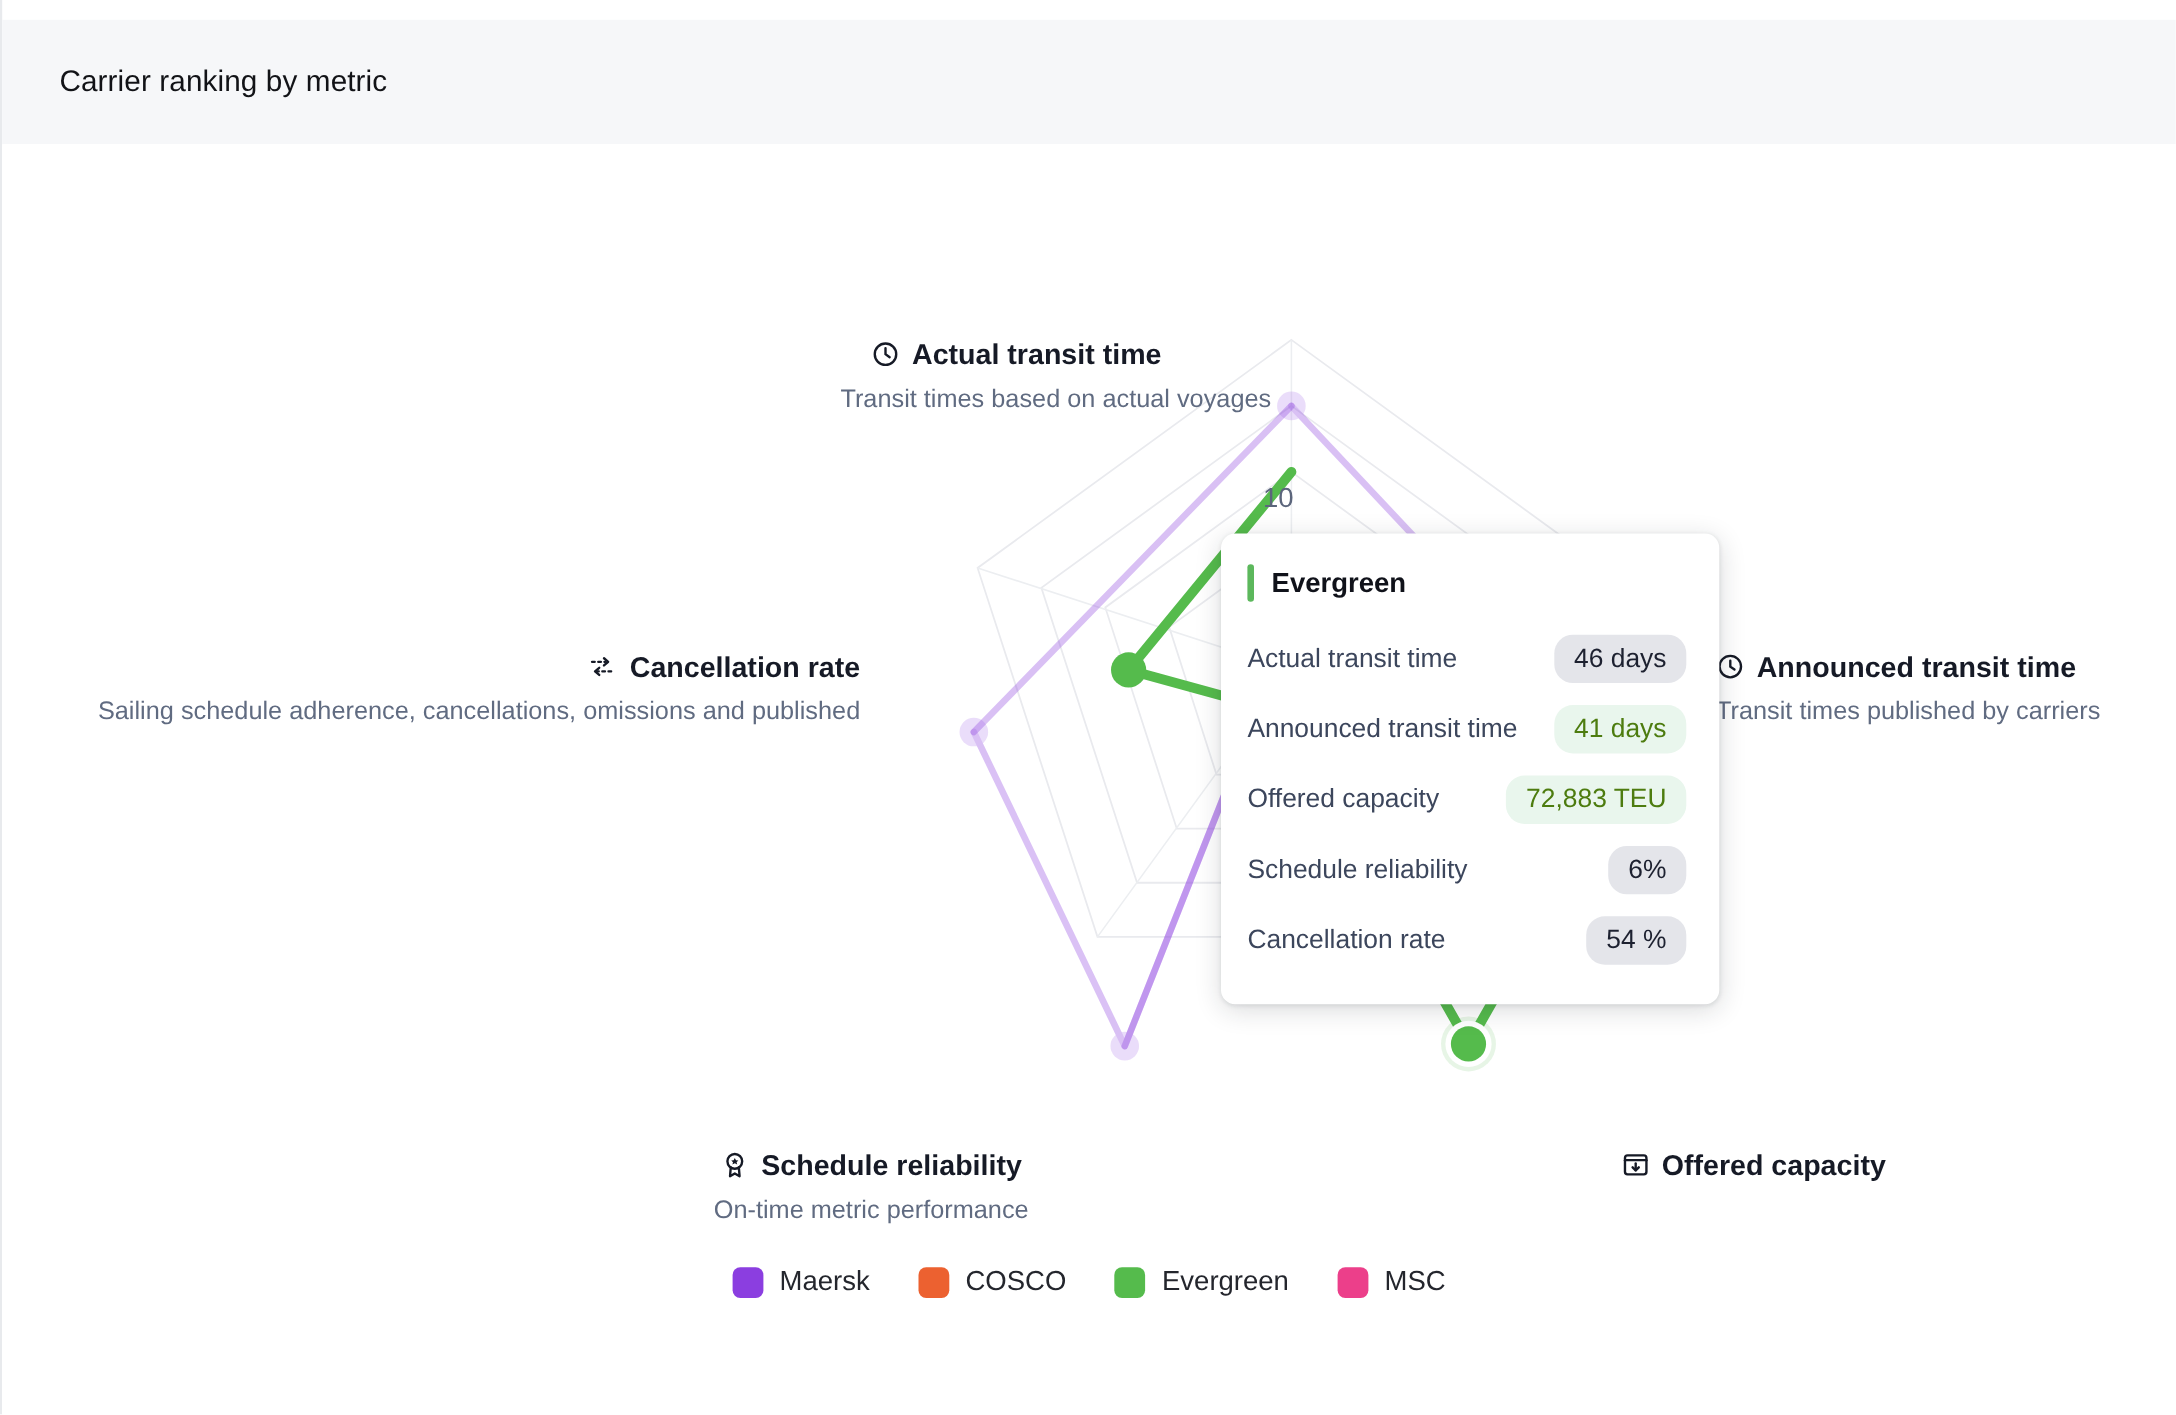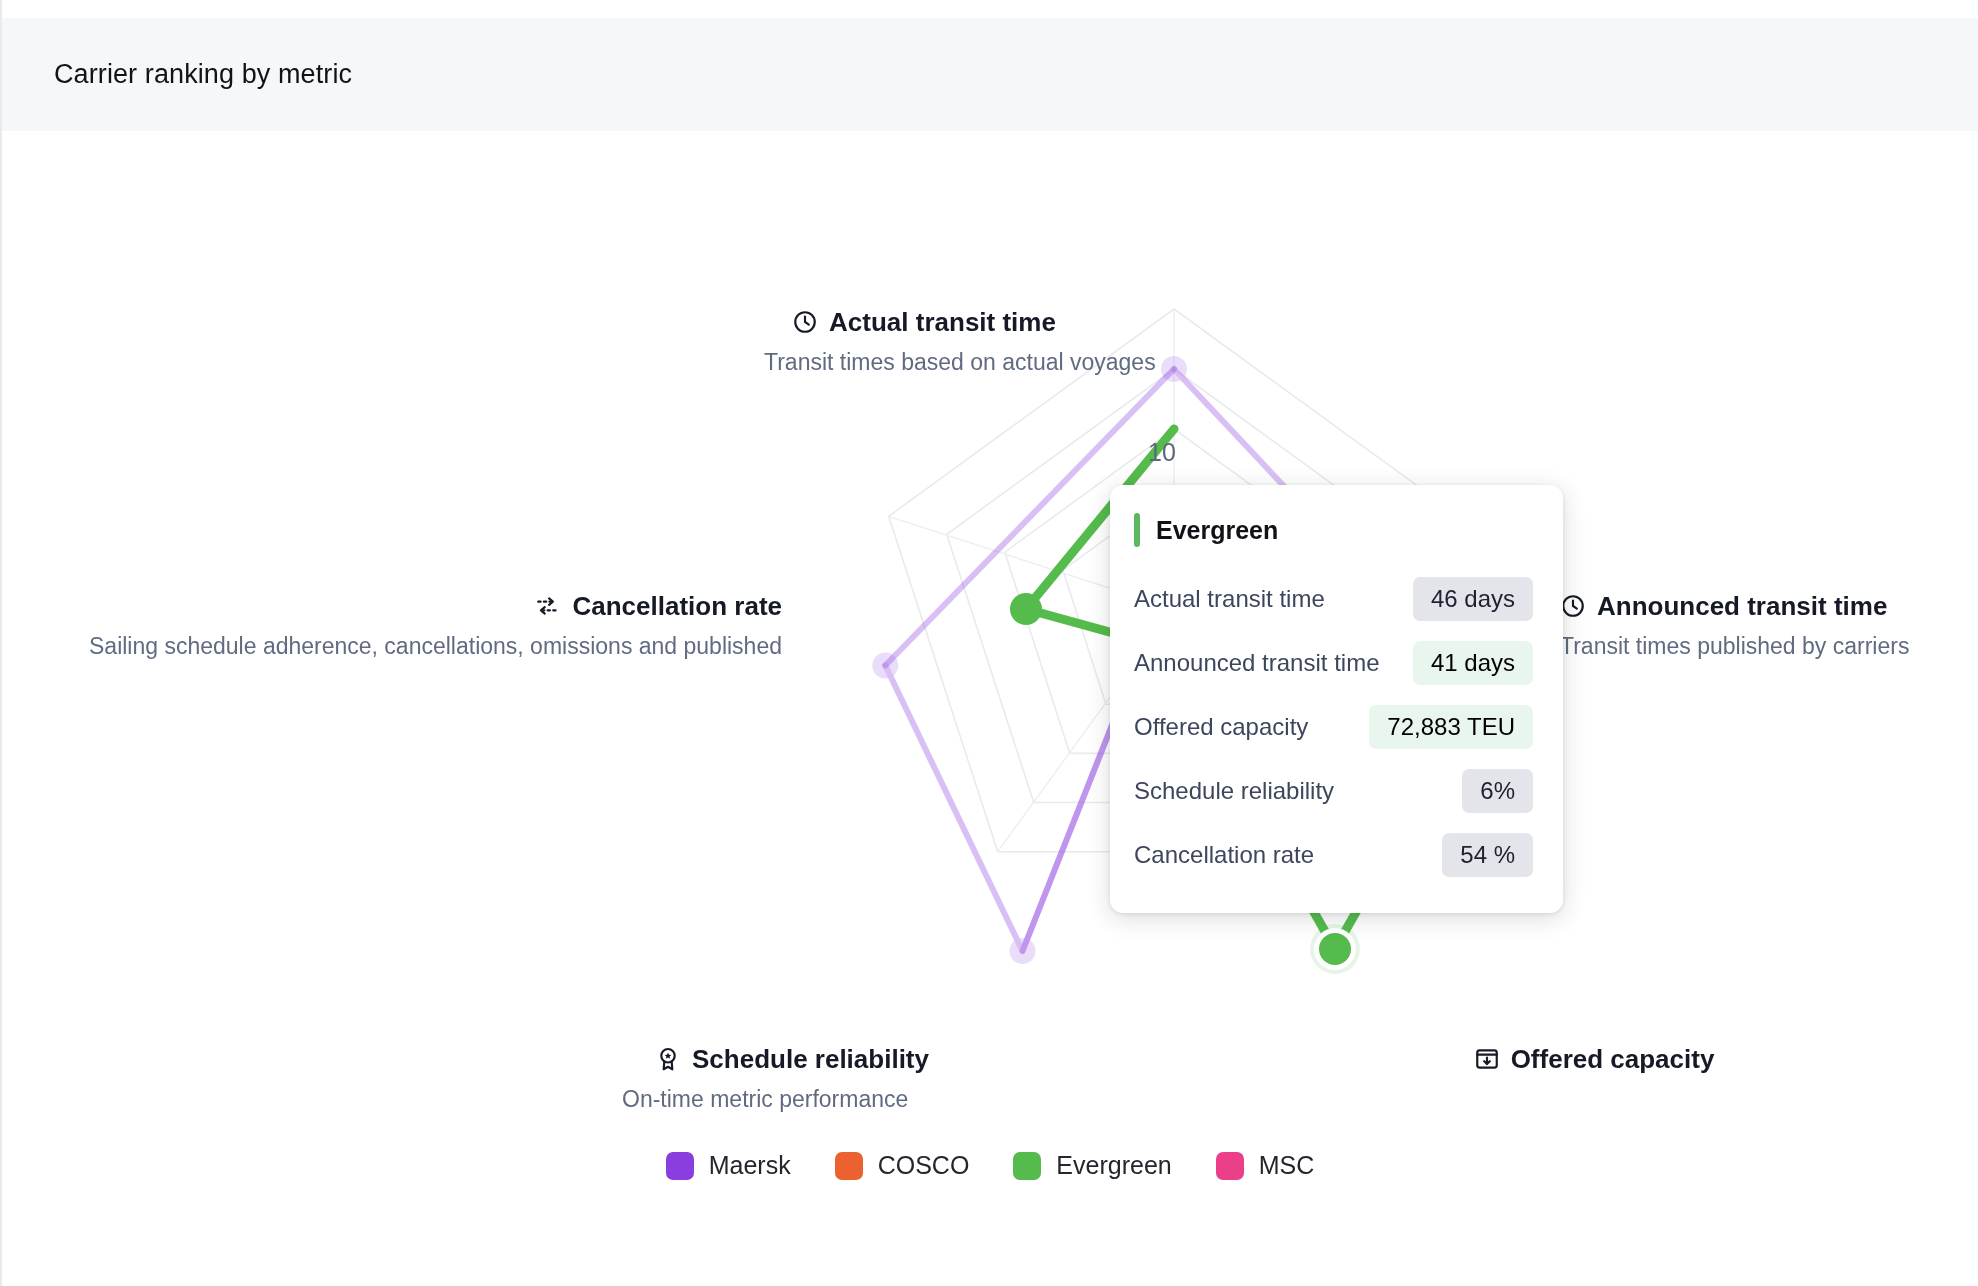--- a/index.html
+++ b/index.html
@@ -74,21 +74,21 @@
     color: #161a26;
     line-height: 1;
   }
   .axis-caption .axis-sub {
     margin-top: 14px;
     font-size: 23px;
     color: #606b81;
     line-height: 1.15;
   }
   .axis-caption.center .axis-head { justify-content: center; }
-  .axis-caption.center .axis-sub  { }
+  .axis-caption.center .axis-sub  { text-align: center; }
   .axis-caption.right  .axis-head { justify-content: flex-end; }
   .axis-caption.right  .axis-sub  { text-align: right; }
   .axis-caption.left   .axis-head { justify-content: flex-start; }
   .axis-caption.left   .axis-sub  { text-align: left; }
 
   .axis-icon { display: inline-flex; flex: 0 0 auto; }
 
   
   #cap-actual      { left: 762px;  top: 178px;  width: 320px; }
   #cap-announced   { left: 1558px; top: 462px;  width: 420px; }
@@ -133,27 +133,27 @@
     height: 64px;
     gap: 18px;
   }
   .tooltip-label {
     font-size: 24px;
     color: #3c465c;
     white-space: nowrap;
   }
   .tooltip-pill {
     font-size: 24px;
-    border-radius: 7px;
+    border-radius: 17px;
     padding: 10px 18px;
     white-space: nowrap;
     line-height: 1;
   }
   .pill-gray  { background: #e4e5ea; color: #1d2130; }
-  .pill-green { background: #e9f6ed; color: #000000; }
+  .pill-green { background: #e9f6ed; color: #4d7c0f; }
 
   
   .legend {
     position: absolute;
     left: 0;
     top: 1020px;
     width: 1976px;
     display: flex;
     justify-content: center;
     gap: 44px;

